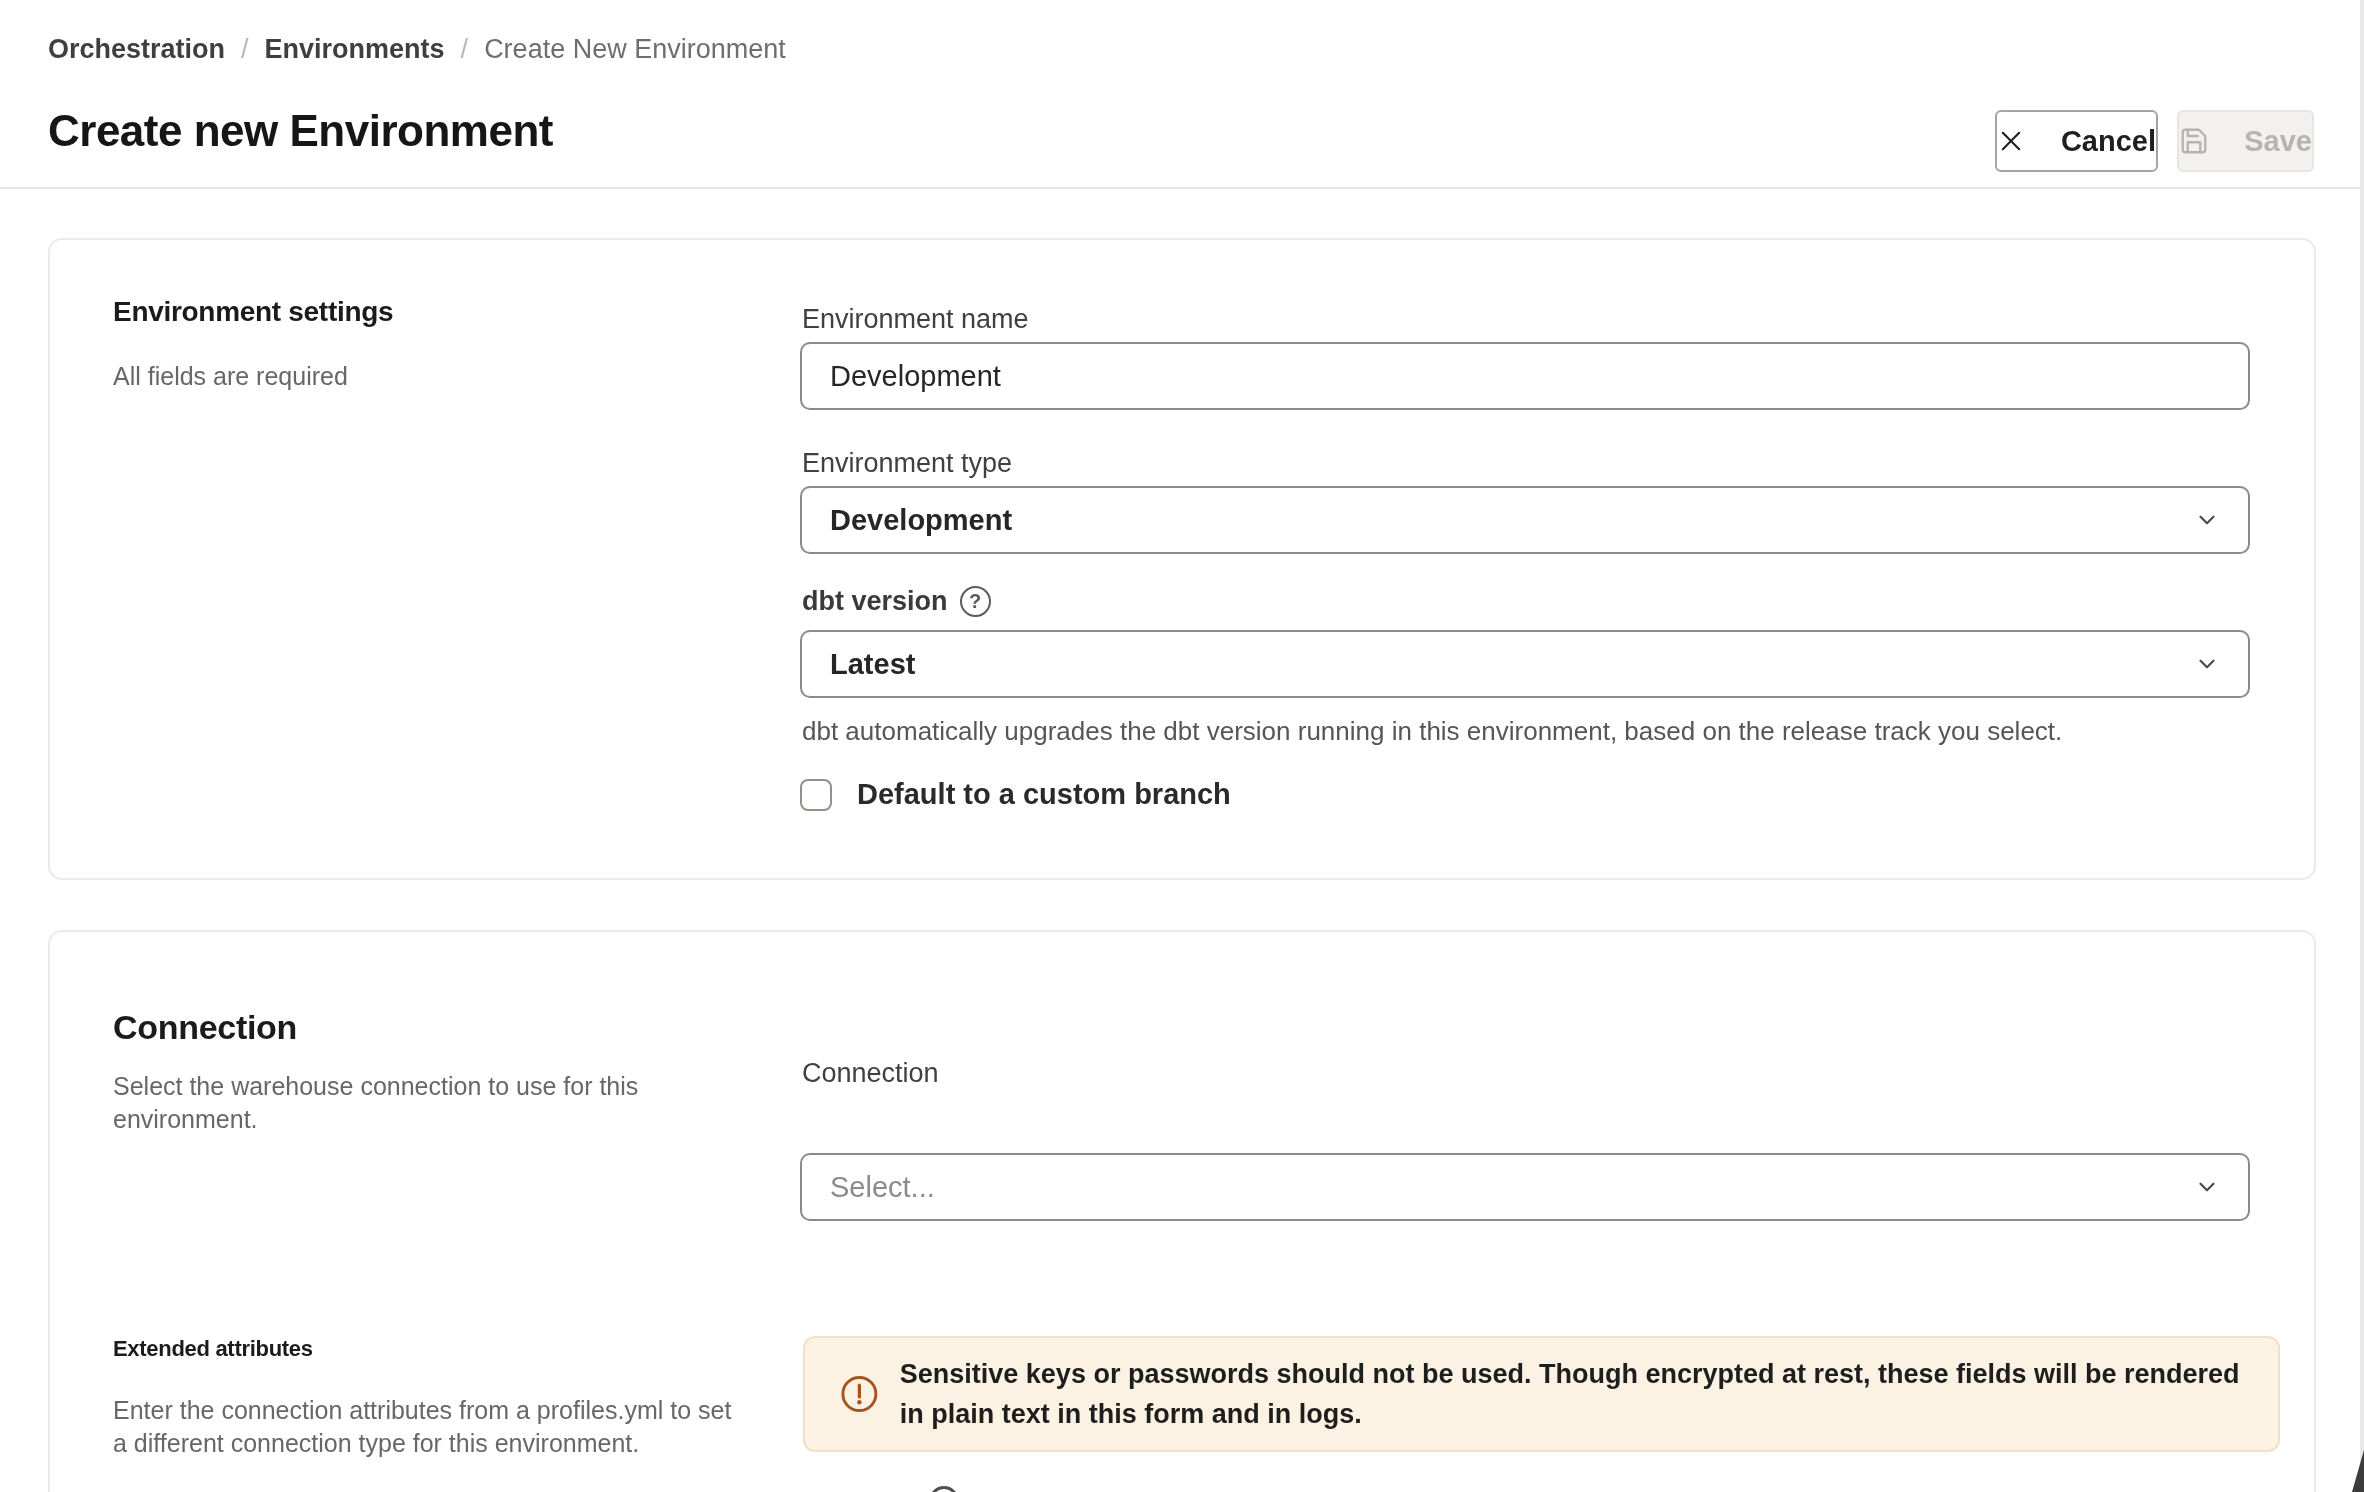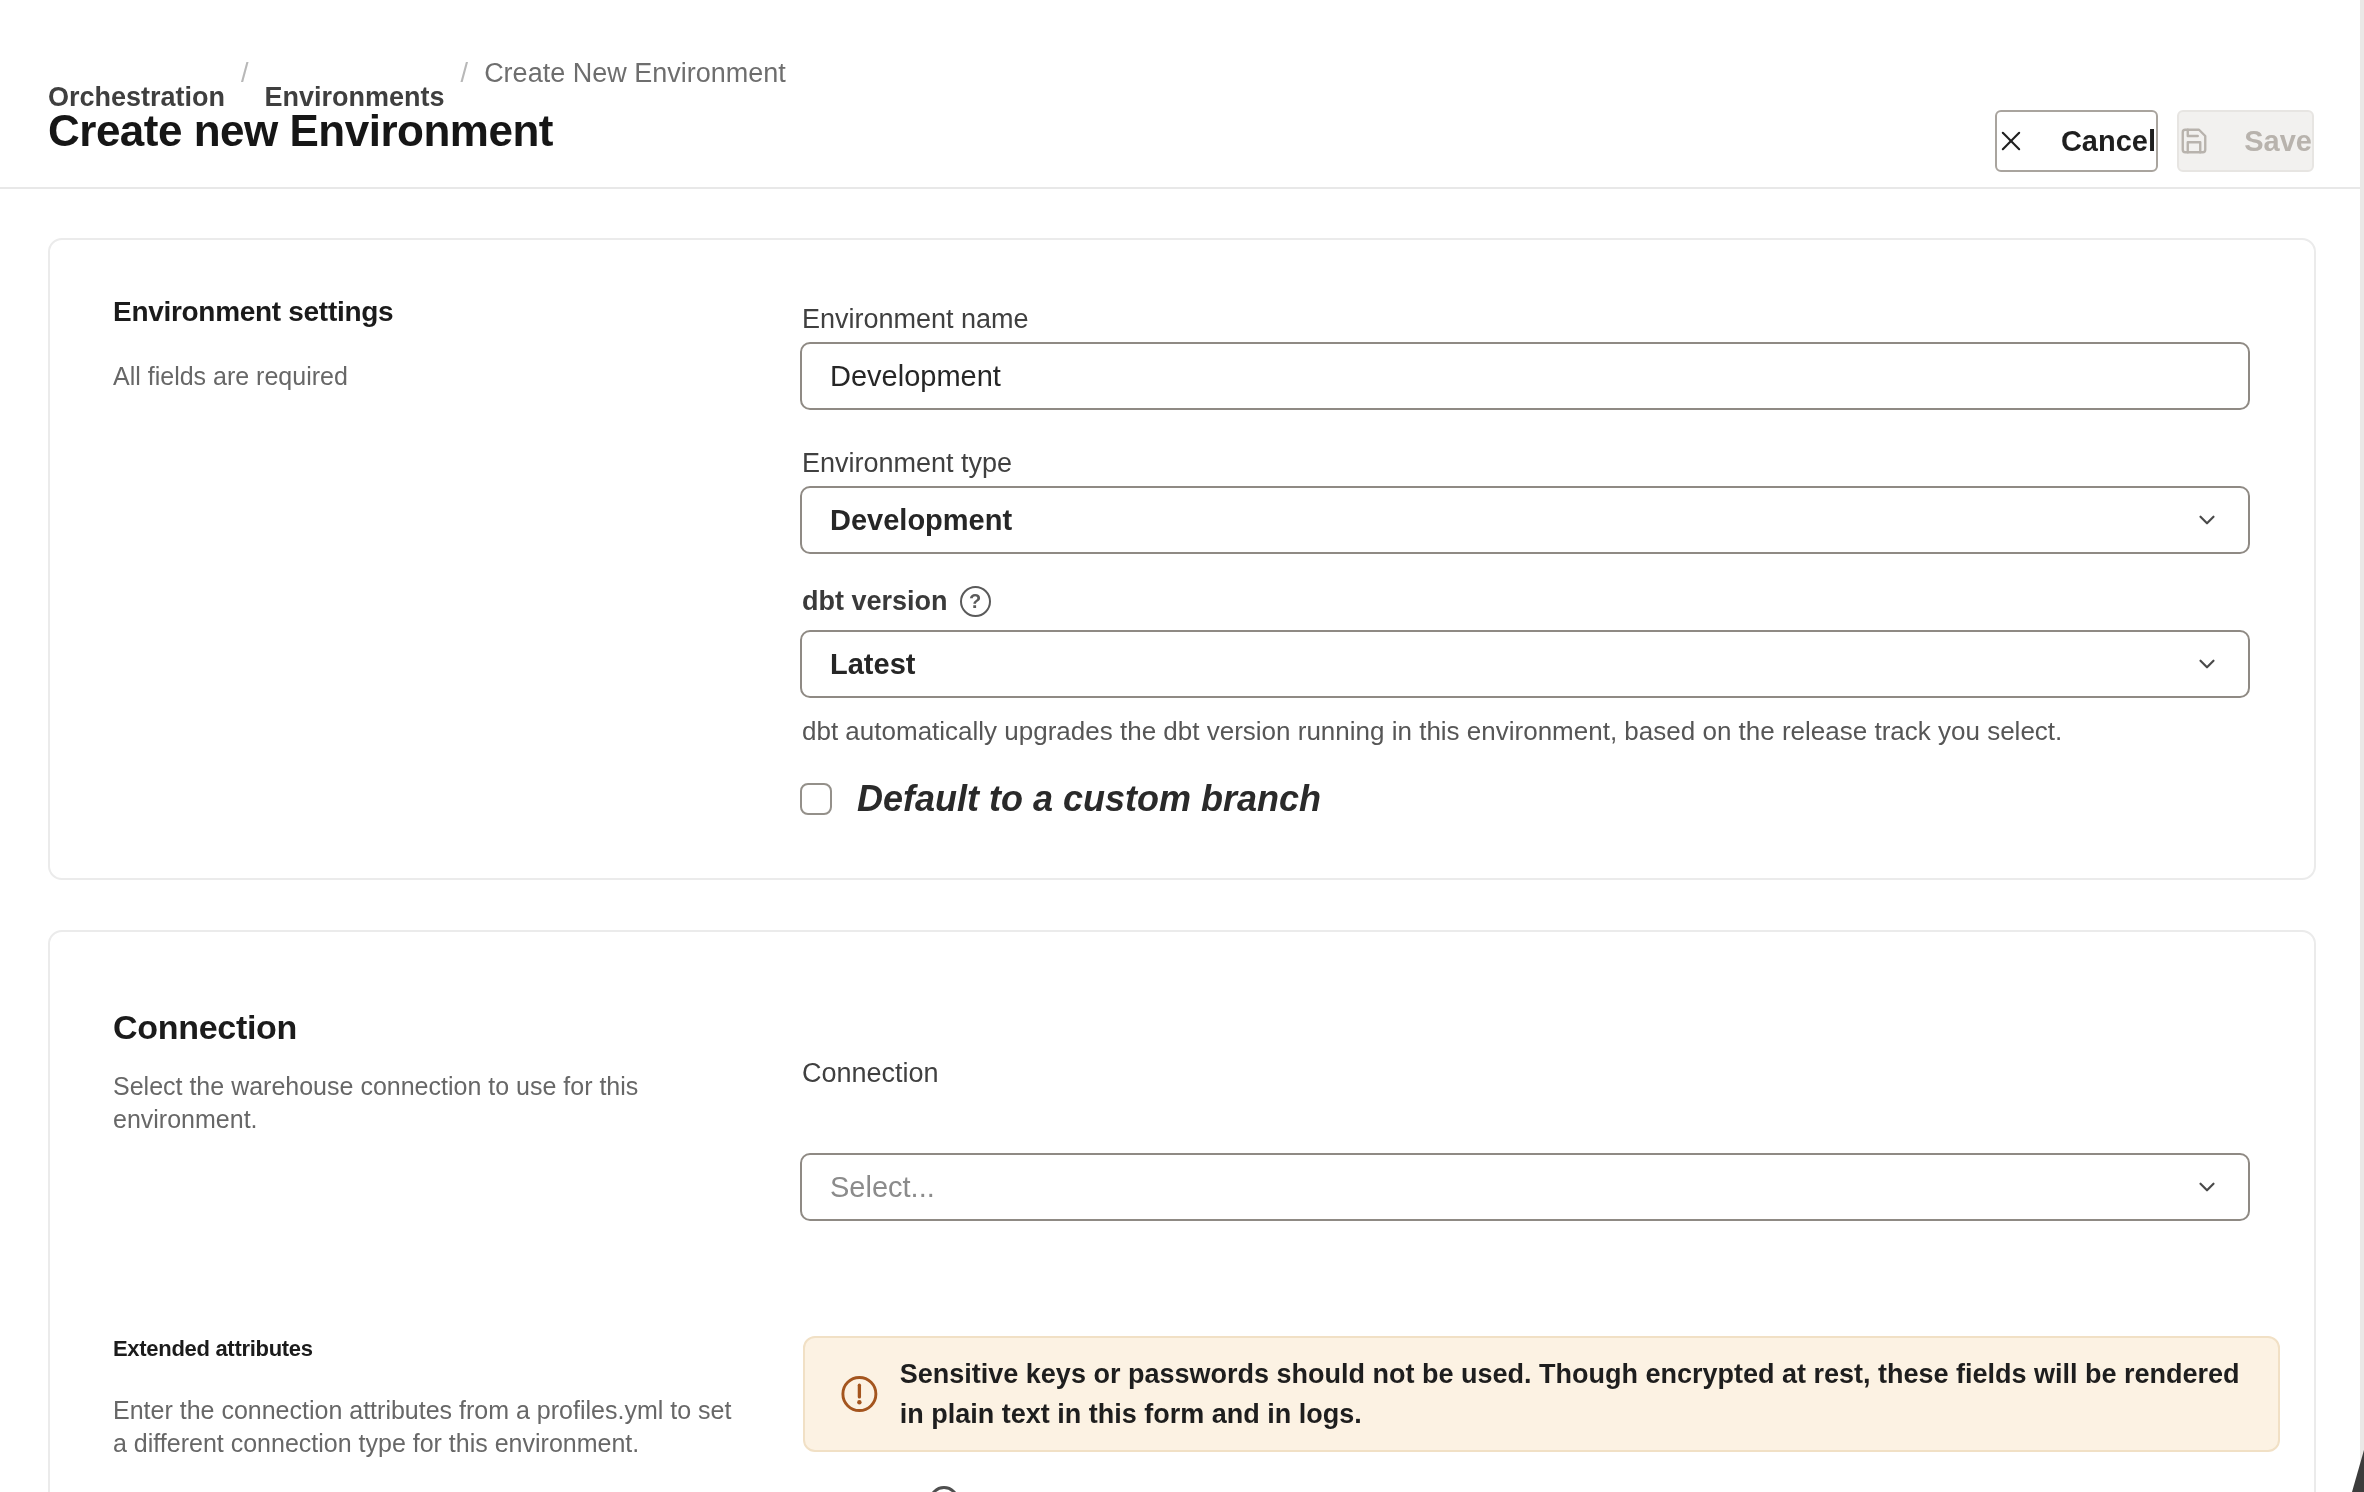--- a/index.html
+++ b/index.html
@@ -3,21 +3,21 @@
 <meta charset="utf-8">
 <style>
   * { margin:0; padding:0; box-sizing:border-box; }
   html,body { width:2364px; height:1492px; overflow:hidden; background:#ffffff;
     font-family:"Liberation Sans", sans-serif; color:#1f1f1f; }
   .page { position:relative; width:2364px; height:1492px; background:#fff; }
 
   
   .breadcrumb { position:absolute; left:48px; top:34px; display:flex; align-items:center; gap:16px;
     font-size:27px; }
-  .crumb-strong { color:#3f3f3f; font-weight:600;margin-top:48px; }
+  .crumb-strong { color:#3f3f3f; font-weight:600; }
   .crumb-sep { color:#b8b8b8; font-weight:400; }
   .crumb-current { color:#6e6e6e; font-weight:500; }
   .page-title { position:absolute; left:48px; top:106px; font-size:44px; font-weight:700; color:#161616;
     letter-spacing:-0.5px; }
   .header-divider { position:absolute; left:0; top:187px; width:2364px; height:2px; background:#e8e8e8; }
 
   .btn { position:absolute; top:110px; height:62px; display:flex; align-items:center; justify-content:space-between;
     gap:13px; border-radius:6px; font-size:29px; font-weight:600; cursor:pointer; }
   .btn-cancel { left:1995px; width:163px; background:#fff; border:2px solid #a9a49e; color:#1f1f1f; }
   .btn-save { left:2177px; width:137px; background:#f2f1ef; border:2px solid #e7e5e2; color:#b8b3ad; }
@@ -39,21 +39,21 @@
   .text-input { padding:0 28px; color:#262626; font-family:"Liberation Sans", sans-serif; outline:none; }
   .select-box { display:flex; align-items:center; justify-content:space-between; padding:0 28px; cursor:pointer; }
   .select-value { font-weight:600; color:#262626; }
   .select-placeholder { font-weight:400; color:#8b8b8b; }
   .chevron { flex:0 0 auto; }
 
   .help-text { position:absolute; left:802px; font-size:26px; color:#565656; }
 
   .checkbox-row { position:absolute; left:800px; top:778px; display:flex; align-items:center; gap:25px; }
   .checkbox { width:32px; height:32px; border:2.5px solid #94908a; border-radius:8px; background:#fff; cursor:pointer; }
-  .checkbox-label { font-size:36px; font-weight:600; color:#2a2a2a;font-style:italic; }
+  .checkbox-label { font-size:29px; font-weight:600; color:#2a2a2a; }
 
   .help-circle { width:31px; height:31px; border:2.5px solid #5a5a5a; border-radius:50%; color:#5a5a5a;
     font-size:20px; font-weight:600; display:inline-flex; align-items:center; justify-content:center; cursor:pointer; }
 
   
   .alert { position:absolute; left:803px; top:1336px; width:1477px; min-height:112px;
     background:#fcf2e3; border:2px solid #f1e0c5; border-radius:12px;
     display:flex; align-items:center; gap:20px; padding:16px 34px; }
   .alert-text { font-size:27px; font-weight:600; color:#1e1e1e; line-height:40px; width:1385px; }
 

